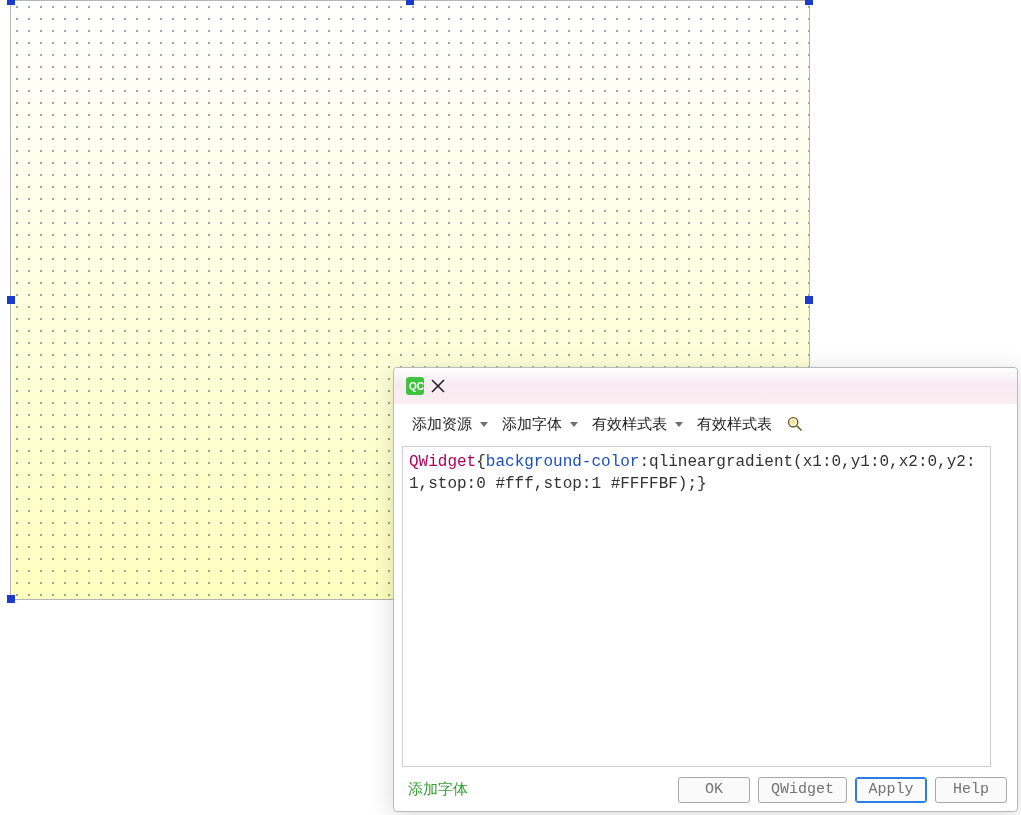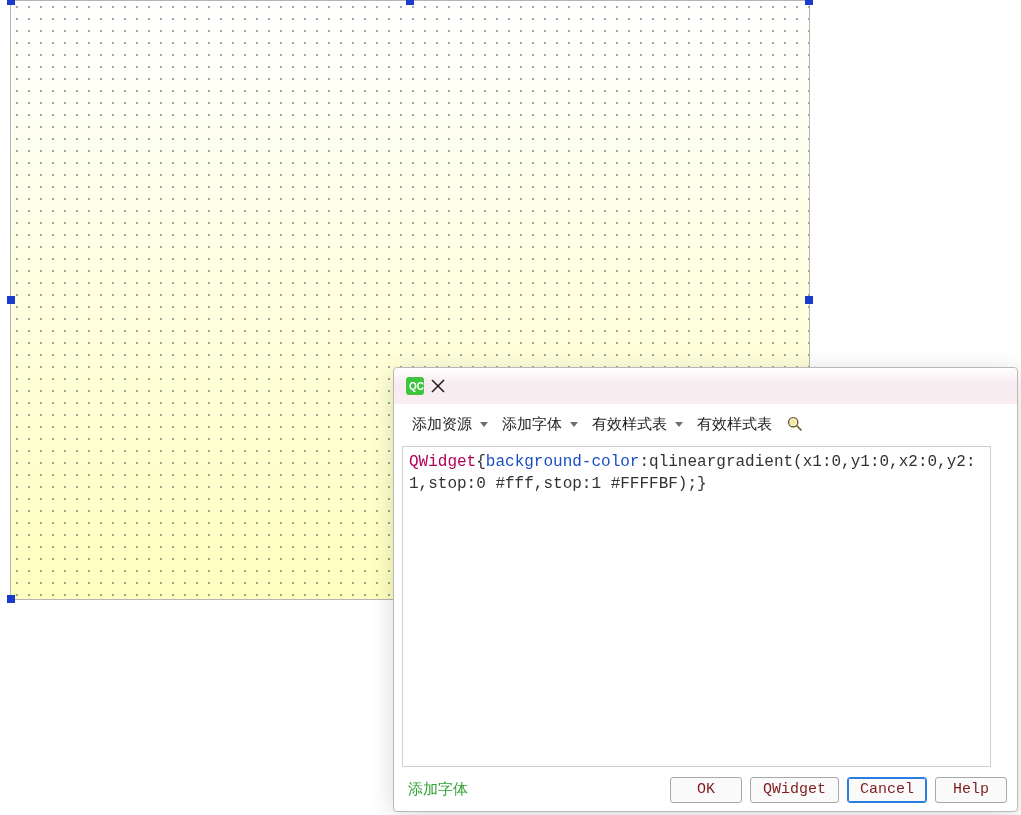--- a/index.html
+++ b/index.html
@@ -145,21 +145,21 @@
   }
   .btn {
     min-width: 72px;
     height: 26px;
     padding: 0 12px;
     border: 1px solid #a8a8a8;
     border-radius: 3px;
     background: #fafafa;
     font-family: "Courier New", monospace;
     font-size: 15px;
-    color: #7f1d1d;
+    color: #737373;
     cursor: pointer;
     display: flex;
     align-items: center;
     justify-content: center;
   }
   .btn.focus {
     border: 1px solid #2a7de1;
     box-shadow: 0 0 0 1px #2a7de1 inset;
   }
 </style>
@@ -215,17 +215,17 @@
       </svg>
     </div>
   </div>
 
   <div class="code-area"><span class="tok-class">QWidget</span><span class="tok-punct">{</span><span class="tok-prop">background-color</span><span class="tok-punct">:</span><span class="tok-value">qlineargradient(x1:0,y1:0,x2:0,y2:1,stop:0 #fff,stop:1 #FFFFBF);</span><span class="tok-punct">}</span></div>
 
   <div class="dlg-bottom">
     <div class="valid-label">添加字体</div>
     <div class="btn">OK</div>
     <div class="btn">QWidget</div>
-    <div class="btn focus">Cancel</div>
+    <div class="btn focus">Apply</div>
     <div class="btn">Help</div>
   </div>
 
 </div>
 
 </body></html>

